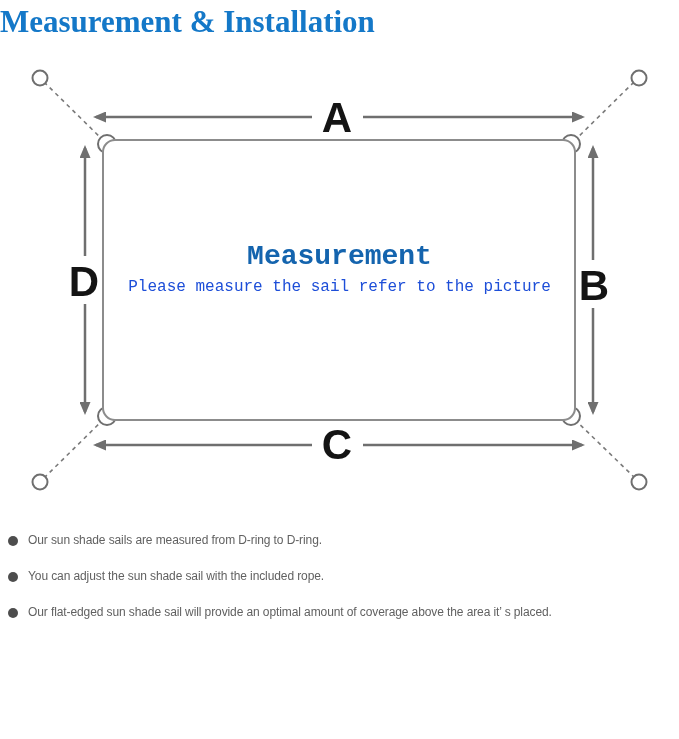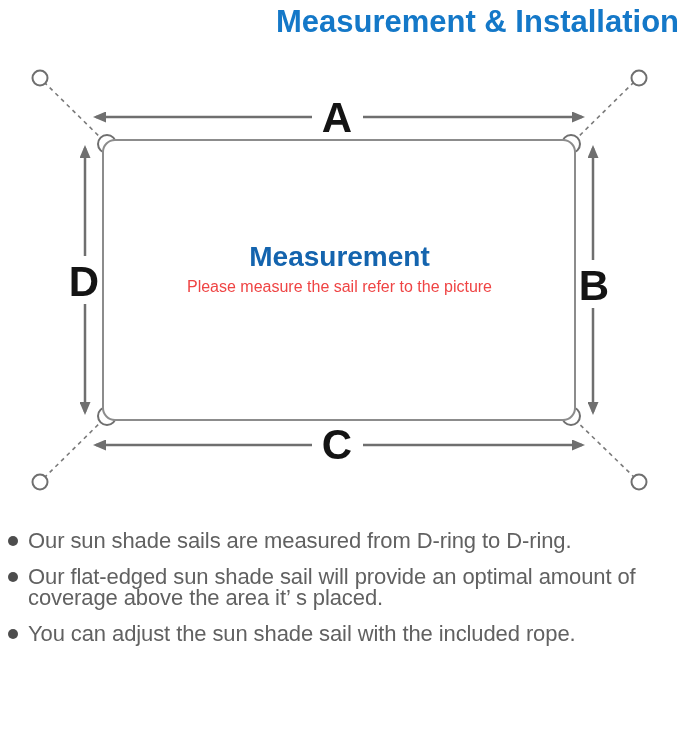--- a/index.html
+++ b/index.html
@@ -11,73 +11,75 @@
   body {
     width: 679px;
     height: 739px;
     overflow: hidden;
     position: relative;
   }
   .page-title {
     margin: 0;
     padding-top: 4px;
     height: 44px;
-    text-align: right;
+    text-align: left;
     font-size: 31px;
     font-weight: 700;
     color: #1478c8;
     letter-spacing: 0px;
+    font-family: Liberation Serif, serif;
   }
   .diagram {
     position: relative;
     width: 679px;
     height: 462px;
   }
   .diagram svg {
     position: absolute;
     top: 0;
     left: 0;
   }
   .center-text {
     position: absolute;
     top: 192px;
     left: 0;
     width: 679px;
     text-align: center;
     pointer-events: none;
+    font-family: Liberation Mono, monospace;
   }
   .center-heading {
     font-size: 28px;
     font-weight: 700;
     color: #1464ae;
     line-height: 34px;
   }
   .center-subtext {
     margin-top: 3px;
     font-size: 16px;
-    color: #ef4444;
+    color: #1d4ed8;
     line-height: 20px;
   }
   .dim-letter {
     font-family: "Liberation Sans", sans-serif;
     font-size: 42px;
     font-weight: 700;
     fill: #141414;
   }
   .bullet-list {
     list-style: none;
     margin: 20px 0 0 0;
     padding: 0 16px 0 8px;
   }
   .bullet-item {
     display: flex;
     align-items: flex-start;
     gap: 10px;
     margin-bottom: 15px;
-    font-size: 22px;
+    font-size: 12px;
     letter-spacing: -0.1px;
     line-height: 21px;
     color: #616161;
   }
   .bullet-dot {
     flex: 0 0 auto;
     width: 10px;
     height: 10px;
     margin-top: 6px;
     border-radius: 50%;
@@ -137,19 +139,19 @@
   </div>
 </div>
 
 <ul class="bullet-list">
   <li class="bullet-item">
     <span class="bullet-dot"></span>
     <span>Our sun shade sails are measured from D-ring to D-ring.</span>
   </li>
   <li class="bullet-item">
     <span class="bullet-dot"></span>
-    <span>Our flat-edged sun shade sail will provide an optimal amount of coverage above the area it’ s placed.</span>
+    <span>You can adjust the sun shade sail with the included rope.</span>
   </li>
   <li class="bullet-item">
     <span class="bullet-dot"></span>
-    <span>You can adjust the sun shade sail with the included rope.</span>
+    <span>Our flat-edged sun shade sail will provide an optimal amount of coverage above the area it’ s placed.</span>
   </li>
 </ul>
 
 </body></html>

